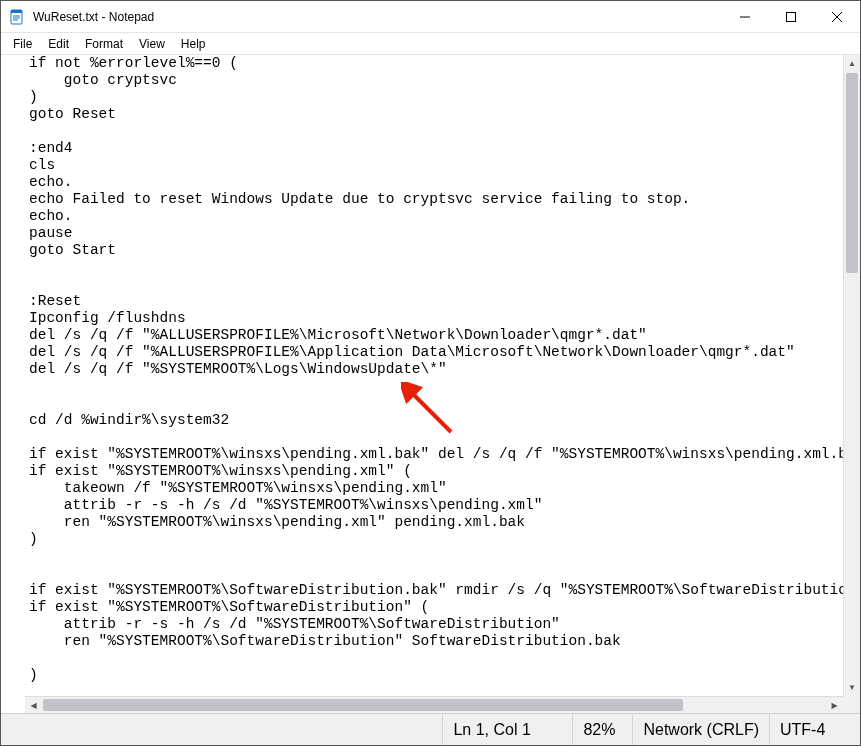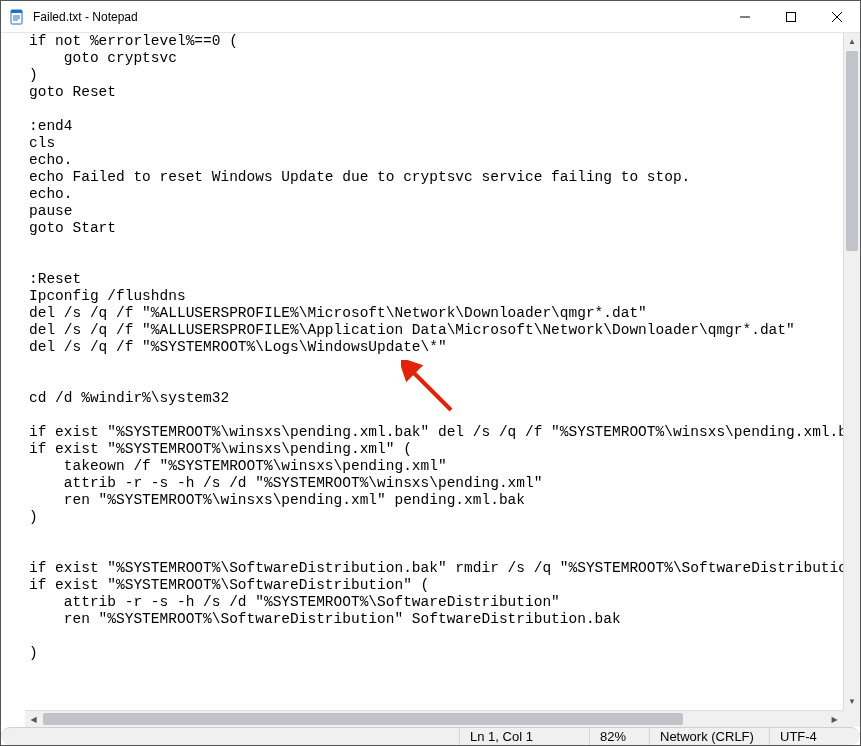--- a/index.html
+++ b/index.html
@@ -126,28 +126,27 @@
     color:#555; font-size:8px;
   }
   .hscroll .arrow.left { left:0; }
   .hscroll .arrow.right { right:0; }
   .scroll-corner {
     position:absolute; right:0; bottom:0; width:17px; height:17px;
     background:#f0f0f0;
   }
 
   .statusbar {
-    height: 18px;
+    height: 32px;
     display: flex;
     align-items: stretch;
-    font-size: 13px;
+    font-size: 16px;
     border-top: 1px solid #d0d0d0;
     background: #f0f0f0;
     user-select: none;
-    border-radius: 11px;
   }
   .statusbar .cell {
     display:flex; align-items:center;
     padding: 0 10px;
     border-right: 1px solid #d6d6d6;
     white-space: nowrap;
   }
   .statusbar .spacer { flex:1; border-right:1px solid #d6d6d6; }
   .statusbar .cell.last { border-right:none; }
 
@@ -164,41 +163,48 @@
   <div class="titlebar">
     <span class="app-icon">
       <svg width="16" height="16" viewBox="0 0 16 16">
         <rect x="2" y="1" width="11" height="14" rx="1" fill="#fff" stroke="#1a73c9" stroke-width="1"></rect>
         <rect x="2" y="1" width="11" height="3" fill="#1a73c9"></rect>
         <line x1="4" y1="7" x2="11" y2="7" stroke="#1a73c9" stroke-width="1"></line>
         <line x1="4" y1="9" x2="11" y2="9" stroke="#1a73c9" stroke-width="1"></line>
         <line x1="4" y1="11" x2="9" y2="11" stroke="#1a73c9" stroke-width="1"></line>
       </svg>
     </span>
-    <span class="title">Failed.txt - Notepad</span>
+    <span class="title">WuReset.txt - Notepad</span>
     <div class="win-controls">
       <div class="win-btn">
         <svg width="10" height="10" viewBox="0 0 10 10">
             <line x1="0" y1="5" x2="10" y2="5" stroke-width="1"></line>
           </svg>
       </div>
       <div class="win-btn">
         <svg width="10" height="10" viewBox="0 0 10 10">
             <rect x="0.5" y="0.5" width="9" height="9" fill="none" stroke-width="1"></rect>
           </svg>
       </div>
       <div class="win-btn close">
         <svg width="10" height="10" viewBox="0 0 10 10">
             <line x1="0" y1="0" x2="10" y2="10" stroke-width="1"></line>
             <line x1="10" y1="0" x2="0" y2="10" stroke-width="1"></line>
           </svg>
       </div>
     </div>
   </div>
 
+  <div class="menubar">
+    <span class="menu-item">File</span>
+    <span class="menu-item">Edit</span>
+    <span class="menu-item">Format</span>
+    <span class="menu-item">View</span>
+    <span class="menu-item">Help</span>
+  </div>
 
   <div class="editor-wrap">
     <div class="editor">if not %errorlevel%==0 (
     goto cryptsvc
 )
 goto Reset
 
 :end4
 cls
 echo.

